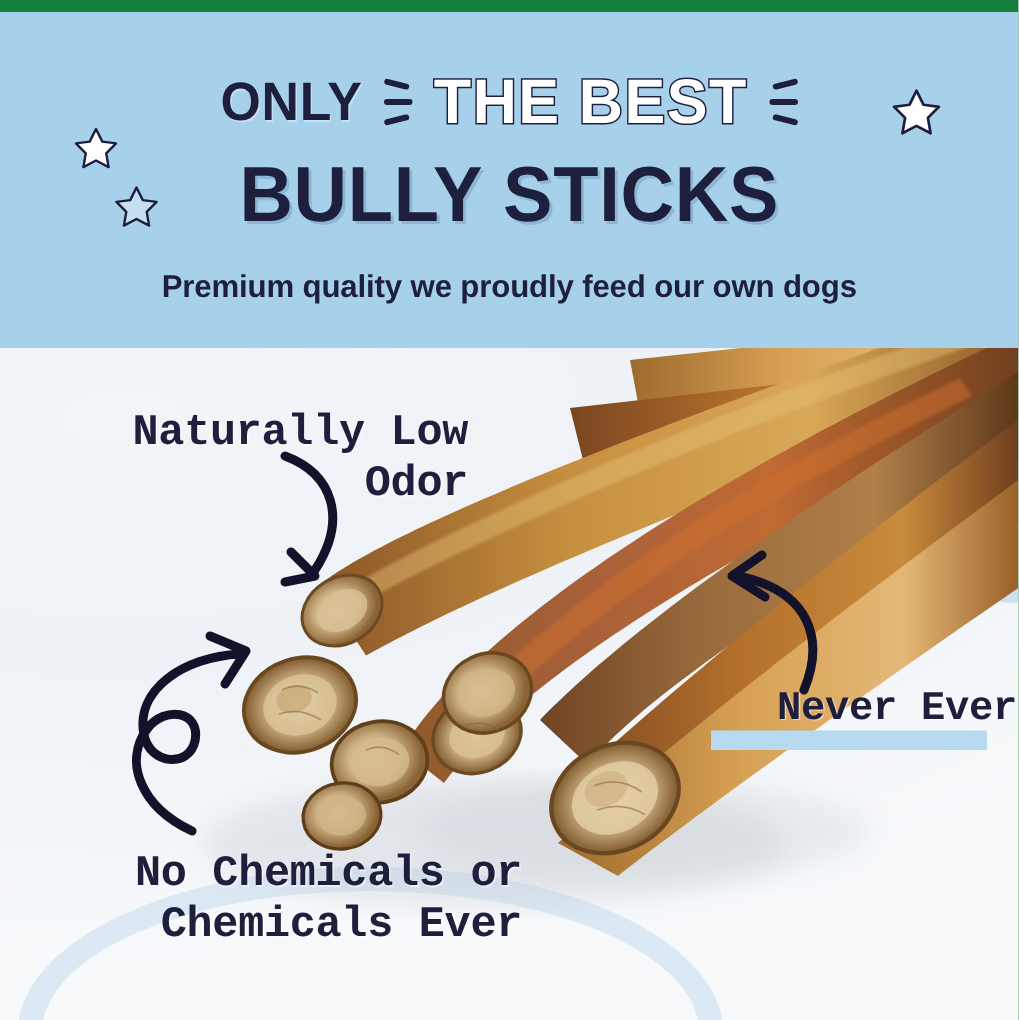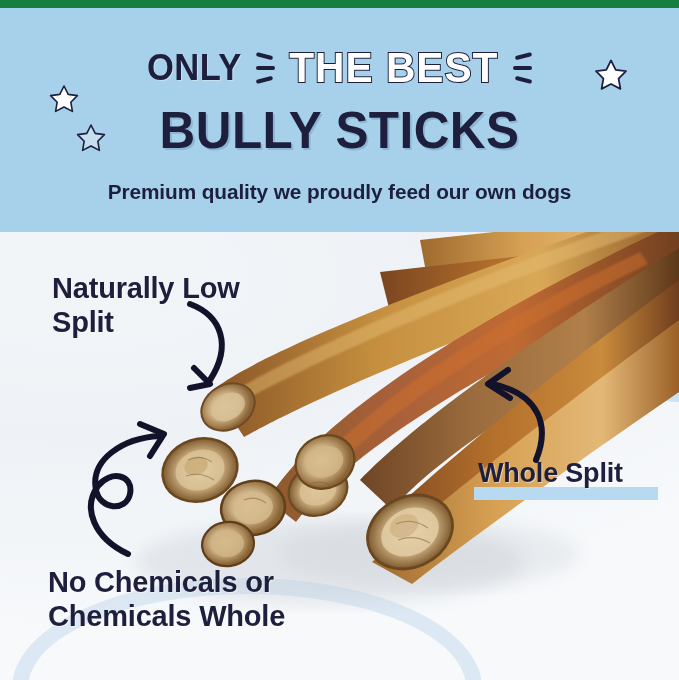--- a/index.html
+++ b/index.html
@@ -121,25 +121,26 @@
     opacity:0.62;
   }
 
   
   .sticks { position:absolute; left:0; top:0; width:679px; height:448px; }
 
   
   .ann {
     position:absolute;
     color:#1d1f3d;
-    font-family:Liberation Sans, sans-serif;
+    font-family:Liberation Mono, monospace;
     font-weight:bold;
     line-height:1.16;
     letter-spacing:-0.2px;
     text-shadow:1px 1px 0 rgba(255,255,255,0.5);
+    text-align:right;
   }
   #ann-odor   { left:52px;  top:272px; font-size:29px; width:260px; }
   #ann-hormones { left:48px; top:566px; font-size:29px; width:300px; }
   #ann-split  { left:478px; top:458px; font-size:27px; width:200px; }
 
   .hl {
     position:absolute;
     left:474px; top:487px;
     width:184px; height:13px;
     background:#b8daf0;
@@ -335,26 +336,26 @@
     </svg>
 
     <svg class="arrow" style="left:468px; top:128px;" width="110" height="110" viewBox="0 0 110 110">
       <path d="M68 100 C 82 66 72 34 24 24" stroke="#12132b" stroke-width="6" fill="none" stroke-linecap="round"></path>
       <path d="M40 10 L20 24 L42 38" stroke="#12132b" stroke-width="6" fill="none" stroke-linecap="round" stroke-linejoin="round"></path>
     </svg>
   </div>
 
   <div class="ann" id="ann-odor">
     <div>Naturally Low</div>
-    <div>Split</div>
+    <div>Odor</div>
   </div>
 
   <div class="ann" id="ann-hormones">
     <div>No Chemicals or</div>
-    <div>Chemicals Whole</div>
+    <div>Chemicals Ever</div>
   </div>
 
   <div class="hl"></div>
   <div class="ann" id="ann-split">
-    <div>Whole Split</div>
+    <div>Never Ever</div>
   </div>
 
 </div>
 
 </body></html>

